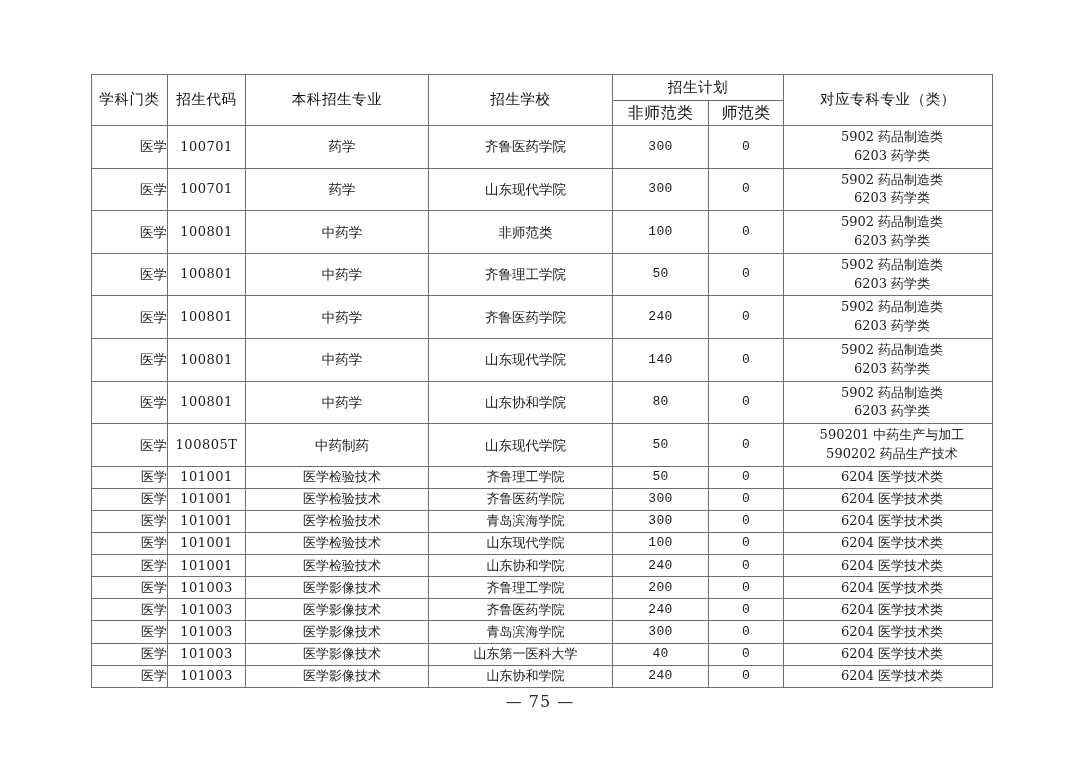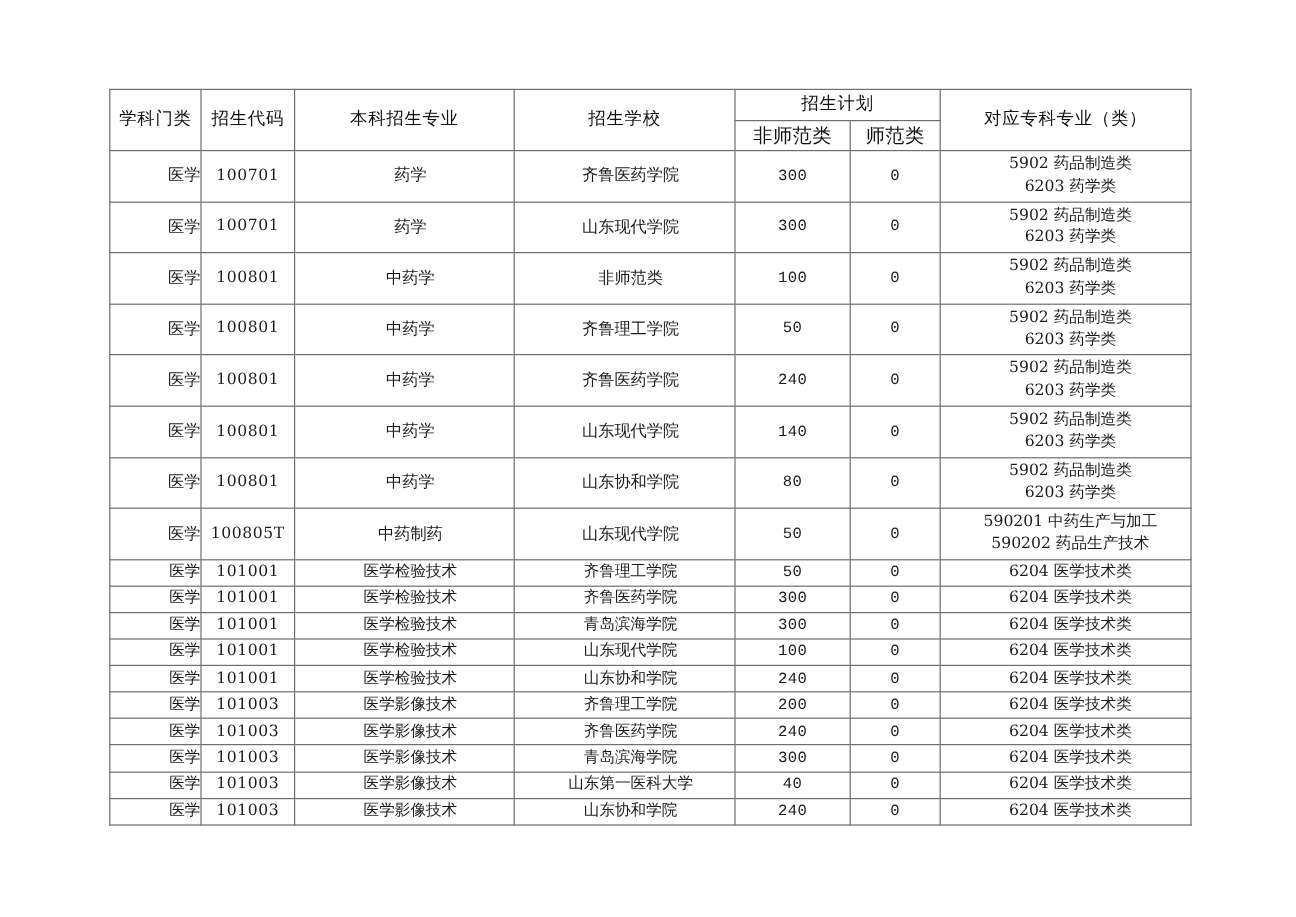--- a/index.html
+++ b/index.html
@@ -353,14 +353,15 @@
             <td class="cell c-num">240</td>
             <td class="cell c-num">0</td>
             <td class="cell voc-cell">
               <span class="voc-line">6204 医学技术类</span>
             </td>
           </tr>
         </tbody>
     </table>
   </div>
 
+  <div id="page-number">— 75 —</div>
 
 </div>
 
 </body></html>

